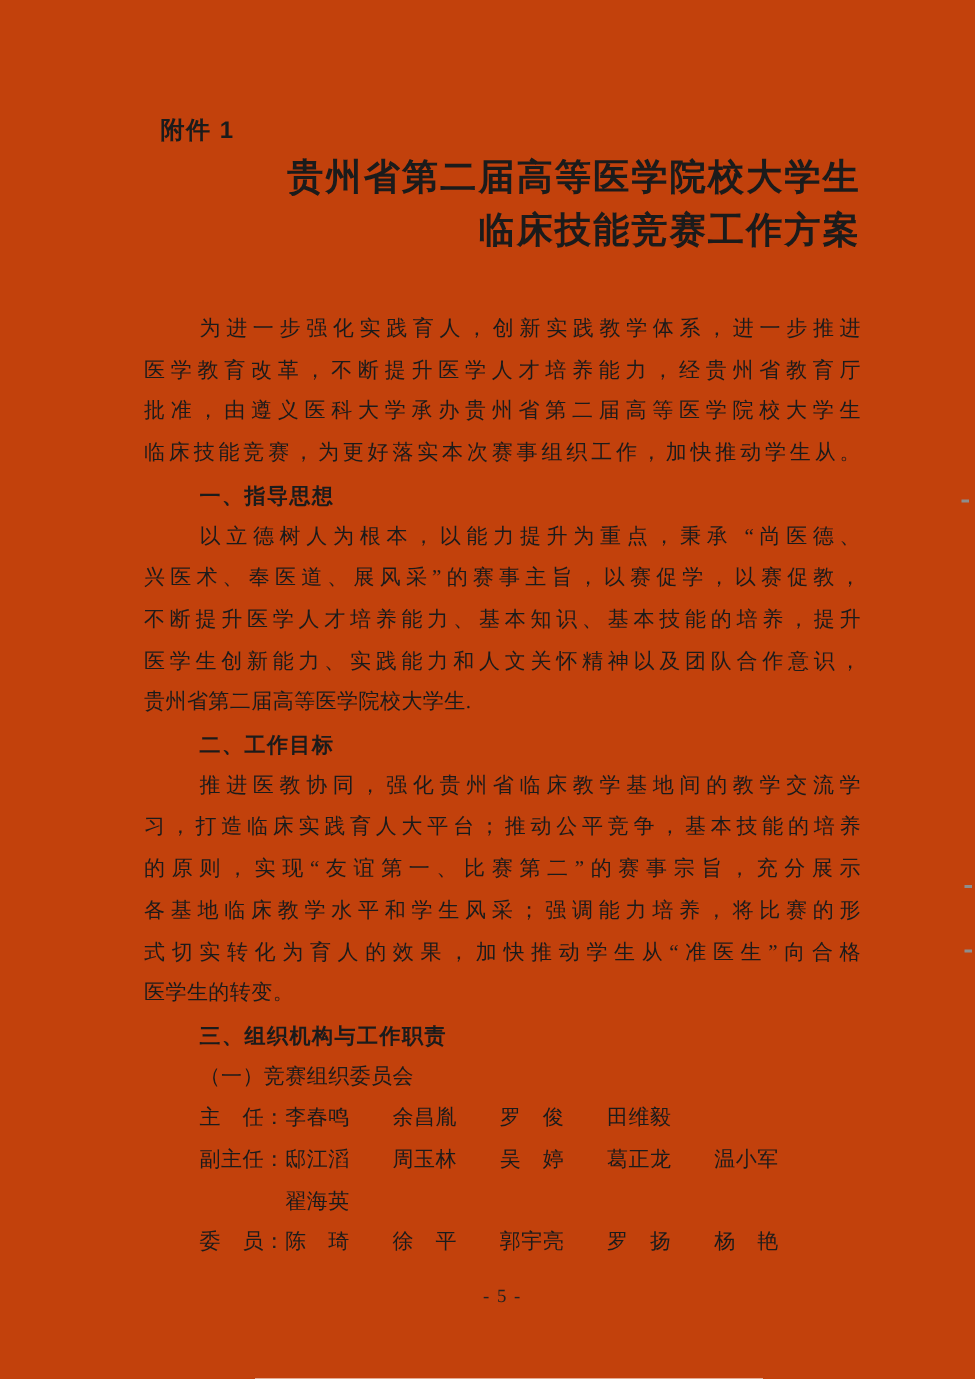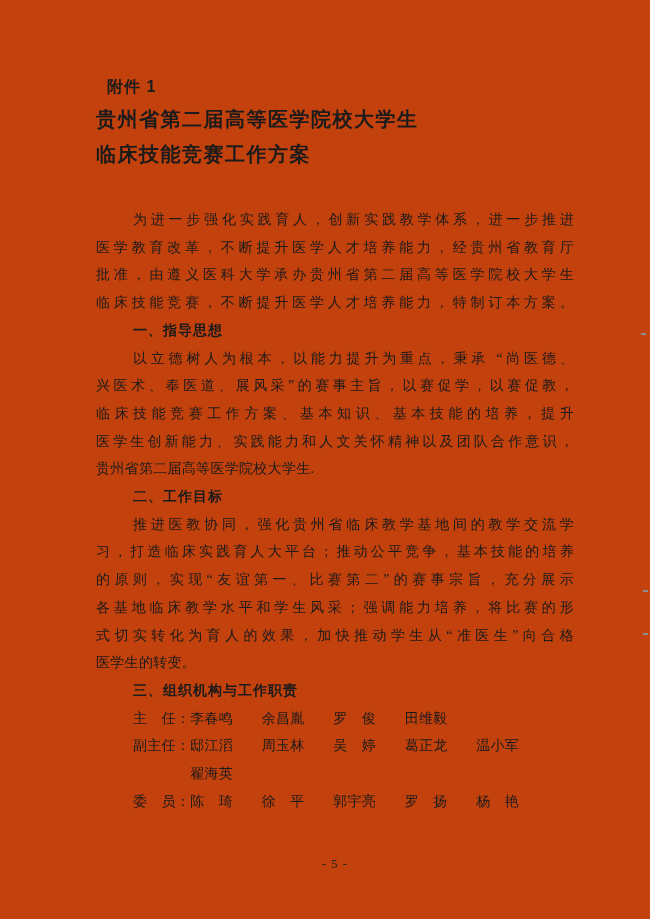--- a/index.html
+++ b/index.html
@@ -23,23 +23,23 @@
     font-family: "Liberation Sans", "DejaVu Sans", sans-serif;
     font-weight: bold;
     font-size: 16px;
     letter-spacing: 1px;
   }
   .title-block {
     position: absolute;
     left: 96px;
     top: 102px;
     width: 478px;
-    text-align: left;
+    text-align: right;
     font-weight: bold;
-    font-size: 20px;
+    font-size: 24px;
     line-height: 35px;
     letter-spacing: 1.5px;
   }
   .content {
     position: absolute;
     left: 96px;
     top: 206px;
     width: 478px;
     font-size: 14px;
   }
@@ -91,41 +91,42 @@
 
   <div class="title-block">
     <div>贵州省第二届高等医学院校大学生</div>
     <div>临床技能竞赛工作方案</div>
   </div>
 
   <div class="content">
     <div class="line fill indent">为进一步强化实践育人，创新实践教学体系，进一步推进</div>
     <div class="line fill">医学教育改革，不断提升医学人才培养能力，经贵州省教育厅</div>
     <div class="line fill">批准，由遵义医科大学承办贵州省第二届高等医学院校大学生</div>
-    <div class="line fill">临床技能竞赛，不断提升医学人才培养能力，特制订本方案。</div>
+    <div class="line fill">临床技能竞赛，为更好落实本次赛事组织工作，加快推动学生从。</div>
 
     <div class="line heading indent">一、指导思想</div>
 
     <div class="line fill indent">以立德树人为根本，以能力提升为重点，秉承 “尚医德、</div>
     <div class="line fill">兴医术、奉医道、展风采”的赛事主旨，以赛促学，以赛促教，</div>
-    <div class="line fill">临床技能竞赛工作方案、基本知识、基本技能的培养，提升</div>
+    <div class="line fill">不断提升医学人才培养能力、基本知识、基本技能的培养，提升</div>
     <div class="line fill">医学生创新能力、实践能力和人文关怀精神以及团队合作意识，</div>
     <div class="line">贵州省第二届高等医学院校大学生.</div>
 
     <div class="line heading indent">二、工作目标</div>
 
     <div class="line fill indent">推进医教协同，强化贵州省临床教学基地间的教学交流学</div>
     <div class="line fill">习，打造临床实践育人大平台；推动公平竞争，基本技能的培养</div>
     <div class="line fill">的原则，实现“友谊第一、比赛第二”的赛事宗旨，充分展示</div>
     <div class="line fill">各基地临床教学水平和学生风采；强调能力培养，将比赛的形</div>
     <div class="line fill">式切实转化为育人的效果，加快推动学生从“准医生”向合格</div>
     <div class="line">医学生的转变。</div>
 
     <div class="line heading indent">三、组织机构与工作职责</div>
 
+    <div class="line indent">（一）竞赛组织委员会</div>
 
     <div class="line roster indent">主　任：李春鸣　　余昌胤　　罗　俊　　田维毅</div>
     <div class="line roster indent">副主任：邸江滔　　周玉林　　吴　婷　　葛正龙　　温小军</div>
     <div class="line roster indent">　　　　翟海英</div>
     <div class="line roster indent">委　员：陈　琦　　徐　平　　郭宇亮　　罗　扬　　杨　艳</div>
   </div>
 
   <div class="footer">- 5 -</div>
 
   <div class="tick tick-1"></div>

